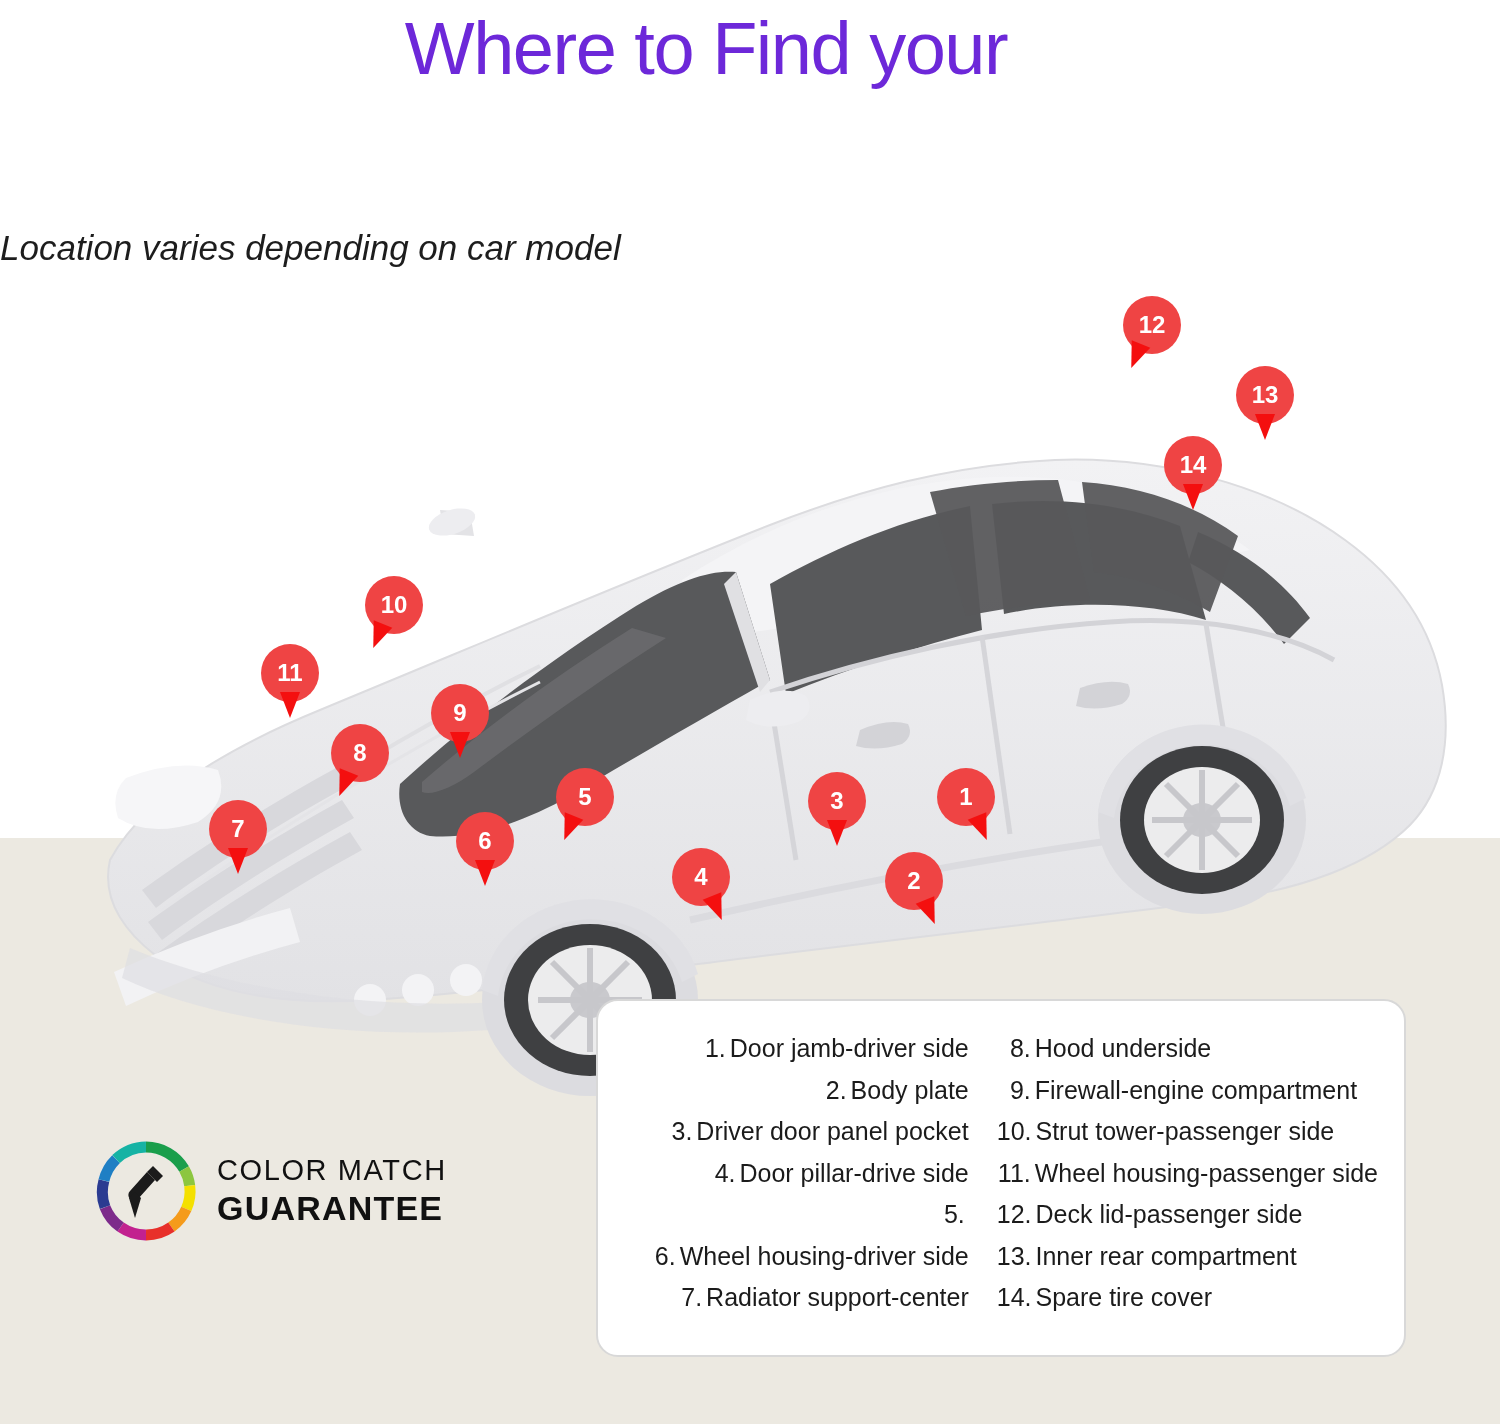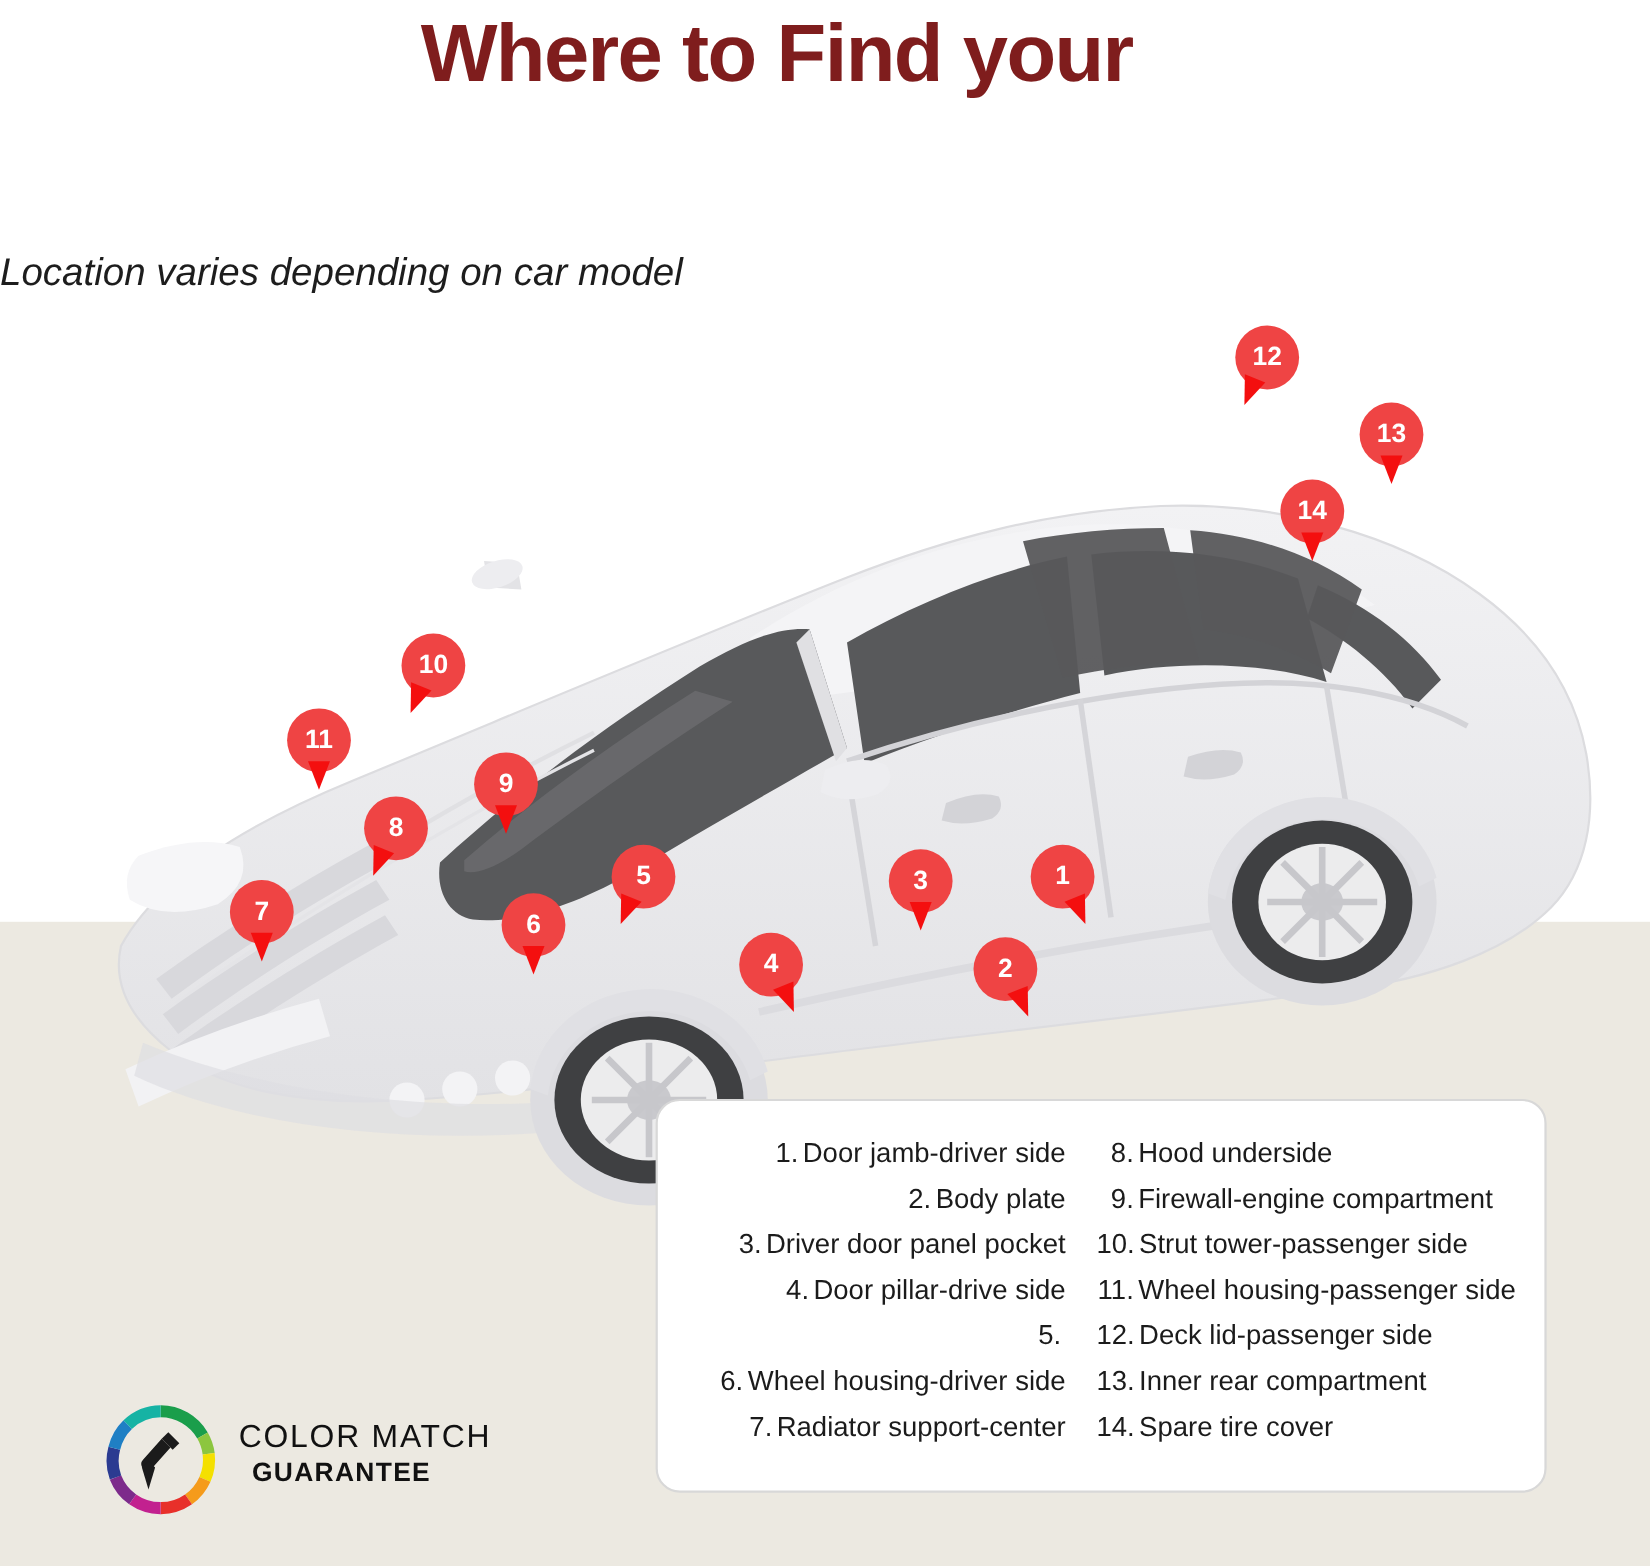--- a/index.html
+++ b/index.html
@@ -30,23 +30,23 @@
   }
   
   .title {
     position: absolute;
     left: 0;
     top: 8px;
     width: 1412px;
     text-align: center;
     font-size: 74px;
     line-height: 1.12;
-    font-weight: 700;
+    font-weight: 400;
     letter-spacing: -1.5px;
-    color: #7f1d1d;
+    color: #6d28d9;
   }
   .subtitle {
     position: absolute;
     left: 0;
     top: 228px;
     width: 1500px;
     font-size: 35px;
     font-style: italic;
     color: #1d1d1d;
   }
@@ -129,21 +129,21 @@
   .legend-row .num {
     display: inline-block;
     min-width: 34px;
     text-align: right;
     margin-right: 4px;
   }
   
   .brand {
     position: absolute;
     left: 95px;
-    top: 1276px;
+    top: 1140px;
     width: 420px;
     height: 110px;
     text-decoration: underline;
   }
   .brand .ring {
     position: absolute;
     left: 0;
     top: 0;
     width: 102px;
     height: 102px;
@@ -154,26 +154,25 @@
     top: 14px;
     width: 300px;
   }
   .brand .line1 {
     font-size: 29px;
     letter-spacing: 1.6px;
     color: #111111;
     font-weight: 400;
   }
   .brand .line2 {
-    font-size: 24px;
+    font-size: 34px;
     letter-spacing: 1.2px;
     color: #111111;
     font-weight: 800;
     margin-top: 2px;
-    margin-left: 12px;
   }
 </style>
 </head>
 <body>
 
 <div id="stage">
 
   <div class="ground"></div>
 
   <div class="title">

